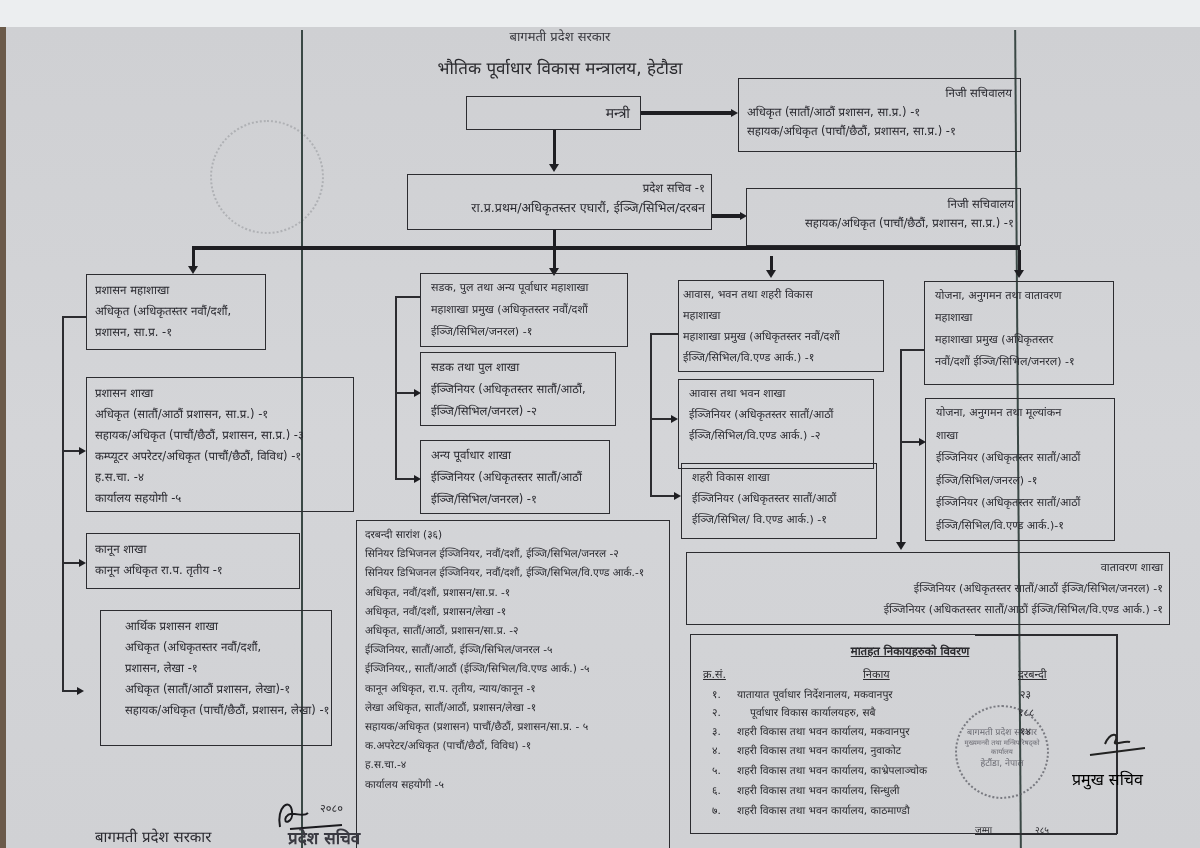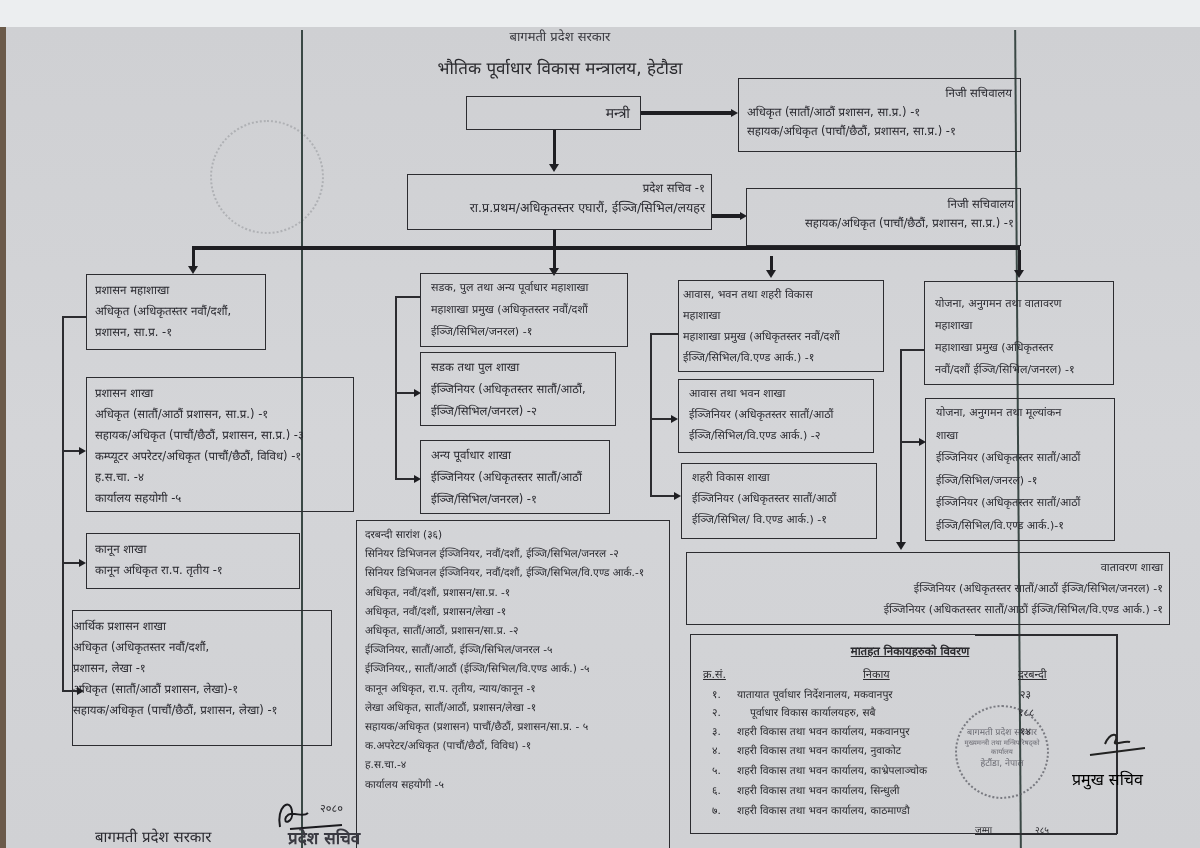--- a/index.html
+++ b/index.html
@@ -63,21 +63,21 @@
   <span class="t center">निजी सचिवालय</span>
   <span class="t">अधिकृत (सातौं/आठौं प्रशासन, सा.प्र.) -१</span>
   <span class="t">सहायक/अधिकृत (पाचौं/छैठौं, प्रशासन, सा.प्र.) -१</span>
 </div>
 
 <div class="line-v" style="left:553px; top:130px; height:35px;"></div>
 <div class="arrow-down" style="left:549px; top:164px;"></div>
 
 <div class="box center" style="left:407px; top:174px; width:305px; height:56px; padding:4px 6px;">
   <span class="t">प्रदेश सचिव -१</span>
-  <span class="t" style="font-size:12.5px;">रा.प्र.प्रथम/अधिकृतस्तर एघारौं, ईञ्जि/सिभिल/लयहर</span>
+  <span class="t" style="font-size:12.5px;">रा.प्र.प्रथम/अधिकृतस्तर एघारौं, ईञ्जि/सिभिल/दरबन</span>
 </div>
 <div class="line-h" style="left:712px; top:214px; width:30px;"></div>
 <div class="arrow-right" style="left:740px; top:212px;"></div>
 <div class="box center" style="left:746px; top:188px; width:275px; height:58px; padding:6px 6px;">
   <span class="t">निजी सचिवालय</span>
   <span class="t">सहायक/अधिकृत (पाचौं/छैठौं, प्रशासन, सा.प्र.) -१</span>
 </div>
 
 <div class="line-v" style="left:553px; top:230px; height:40px;"></div>
 <div class="arrow-down" style="left:549px; top:268px;"></div>
@@ -108,21 +108,21 @@
 <div class="thin-h" style="left:62px; top:450px; width:18px;"></div>
 <div class="arrow-right" style="left:79px; top:447px;"></div>
 
 <div class="box" style="left:86px; top:533px; width:214px; height:56px; padding:5px 8px; line-height:21px;">
   <span class="t">कानून शाखा</span>
   <span class="t">कानून अधिकृत रा.प. तृतीय -१</span>
 </div>
 <div class="thin-h" style="left:62px; top:562px; width:18px;"></div>
 <div class="arrow-right" style="left:79px; top:559px;"></div>
 
-<div class="box" style="left:72px; top:610px; width:260px; height:136px; padding:5px 0; line-height:21px;">
+<div class="box" style="left:100px; top:610px; width:232px; height:136px; padding:5px 24px; line-height:21px;">
   <span class="t">आर्थिक प्रशासन शाखा</span>
   <span class="t">अधिकृत (अधिकृतस्तर नवौं/दशौं,</span>
   <span class="t">प्रशासन, लेखा -१</span>
   <span class="t">अधिकृत (सातौं/आठौं प्रशासन, लेखा)-१</span>
   <span class="t">सहायक/अधिकृत (पाचौं/छैठौं, प्रशासन, लेखा) -१</span>
 </div>
 <div class="thin-h" style="left:62px; top:690px; width:16px;"></div>
 <div class="arrow-right" style="left:77px; top:687px;"></div>
 
 <div class="box" style="left:420px; top:273px; width:208px; height:74px; padding:3px 10px; line-height:22px; font-size:11px;">
@@ -168,37 +168,37 @@
 
 <div class="box" style="left:678px; top:280px; width:206px; height:92px; padding:3px 4px; line-height:21px; font-size:11px;">
   <span class="t">आवास, भवन तथा शहरी विकास</span>
   <span class="t">महाशाखा</span>
   <span class="t">महाशाखा प्रमुख (अधिकृतस्तर नवौं/दशौं</span>
   <span class="t">ईञ्जि/सिभिल/वि.एण्ड आर्क.) -१</span>
 </div>
 <div class="thin-h" style="left:650px; top:333px; width:28px;"></div>
 <div class="thin-v" style="left:650px; top:333px; height:162px;"></div>
 
-<div class="box" style="left:678px; top:379px; width:196px; height:74px; padding:3px 10px; line-height:21px; font-size:11px;">
+<div class="box" style="left:678px; top:379px; width:196px; height:90px; padding:3px 10px; line-height:21px; font-size:11px;">
   <span class="t">आवास तथा भवन शाखा</span>
   <span class="t">ईञ्जिनियर (अधिकृतस्तर सातौं/आठौं</span>
   <span class="t">ईञ्जि/सिभिल/वि.एण्ड आर्क.) -२</span>
 </div>
 <div class="thin-h" style="left:650px; top:418px; width:22px;"></div>
 <div class="arrow-right" style="left:671px; top:415px;"></div>
 
 <div class="box" style="left:681px; top:463px; width:196px; height:76px; padding:3px 10px; line-height:21px; font-size:11px;">
   <span class="t">शहरी विकास शाखा</span>
   <span class="t">ईञ्जिनियर (अधिकृतस्तर सातौं/आठौं</span>
   <span class="t">ईञ्जि/सिभिल/ वि.एण्ड आर्क.) -१</span>
 </div>
 <div class="thin-h" style="left:650px; top:495px; width:25px;"></div>
 <div class="arrow-right" style="left:674px; top:492px;"></div>
 
-<div class="box" style="left:924px; top:281px; width:190px; height:104px; padding:11px 10px; line-height:22px; font-size:11px;">
+<div class="box" style="left:924px; top:281px; width:190px; height:104px; padding:3px 10px; line-height:22px; font-size:11px;">
   <span class="t">योजना, अनुगमन तथा वातावरण</span>
   <span class="t">महाशाखा</span>
   <span class="t">महाशाखा प्रमुख (अधिकृतस्तर</span>
   <span class="t">नवौं/दशौं ईञ्जि/सिभिल/जनरल) -१</span>
 </div>
 <div class="thin-h" style="left:900px; top:349px; width:24px;"></div>
 <div class="thin-v" style="left:900px; top:349px; height:195px;"></div>
 <div class="arrow-down" style="left:896px; top:542px;"></div>
 
 <div class="box" style="left:925px; top:398px; width:190px; height:143px; padding:3px 10px; line-height:22.5px; font-size:11px;">

